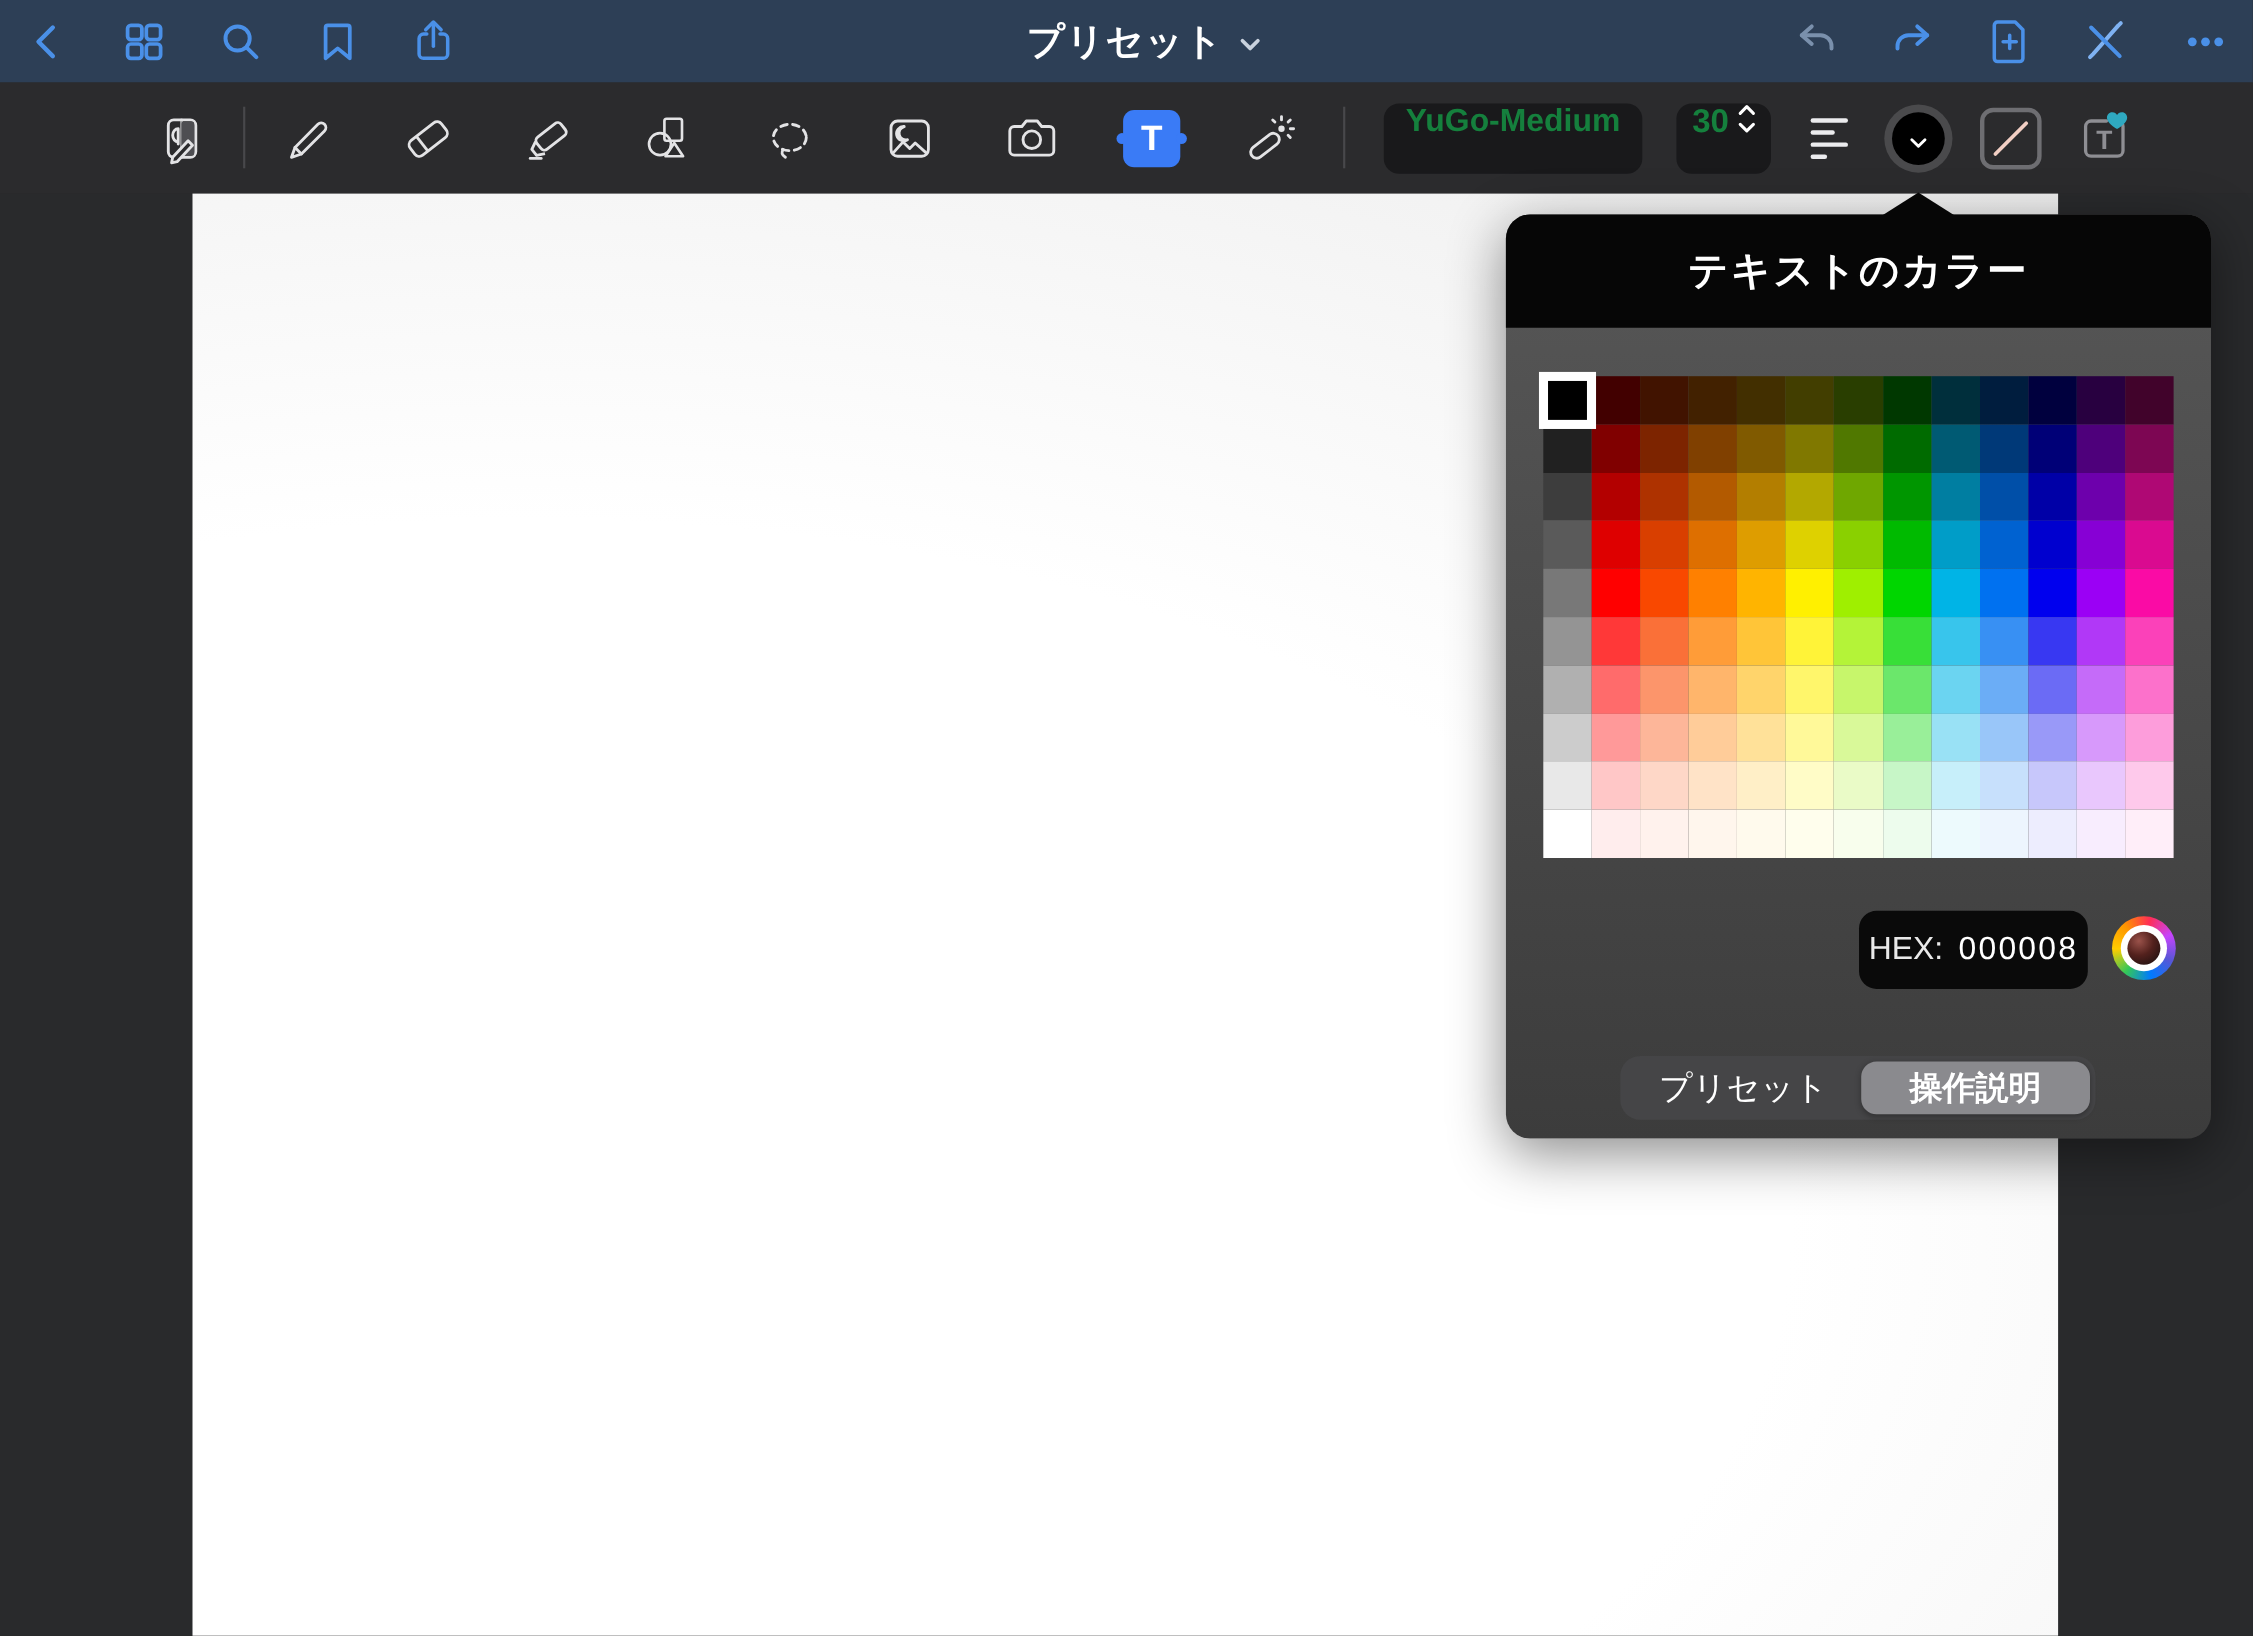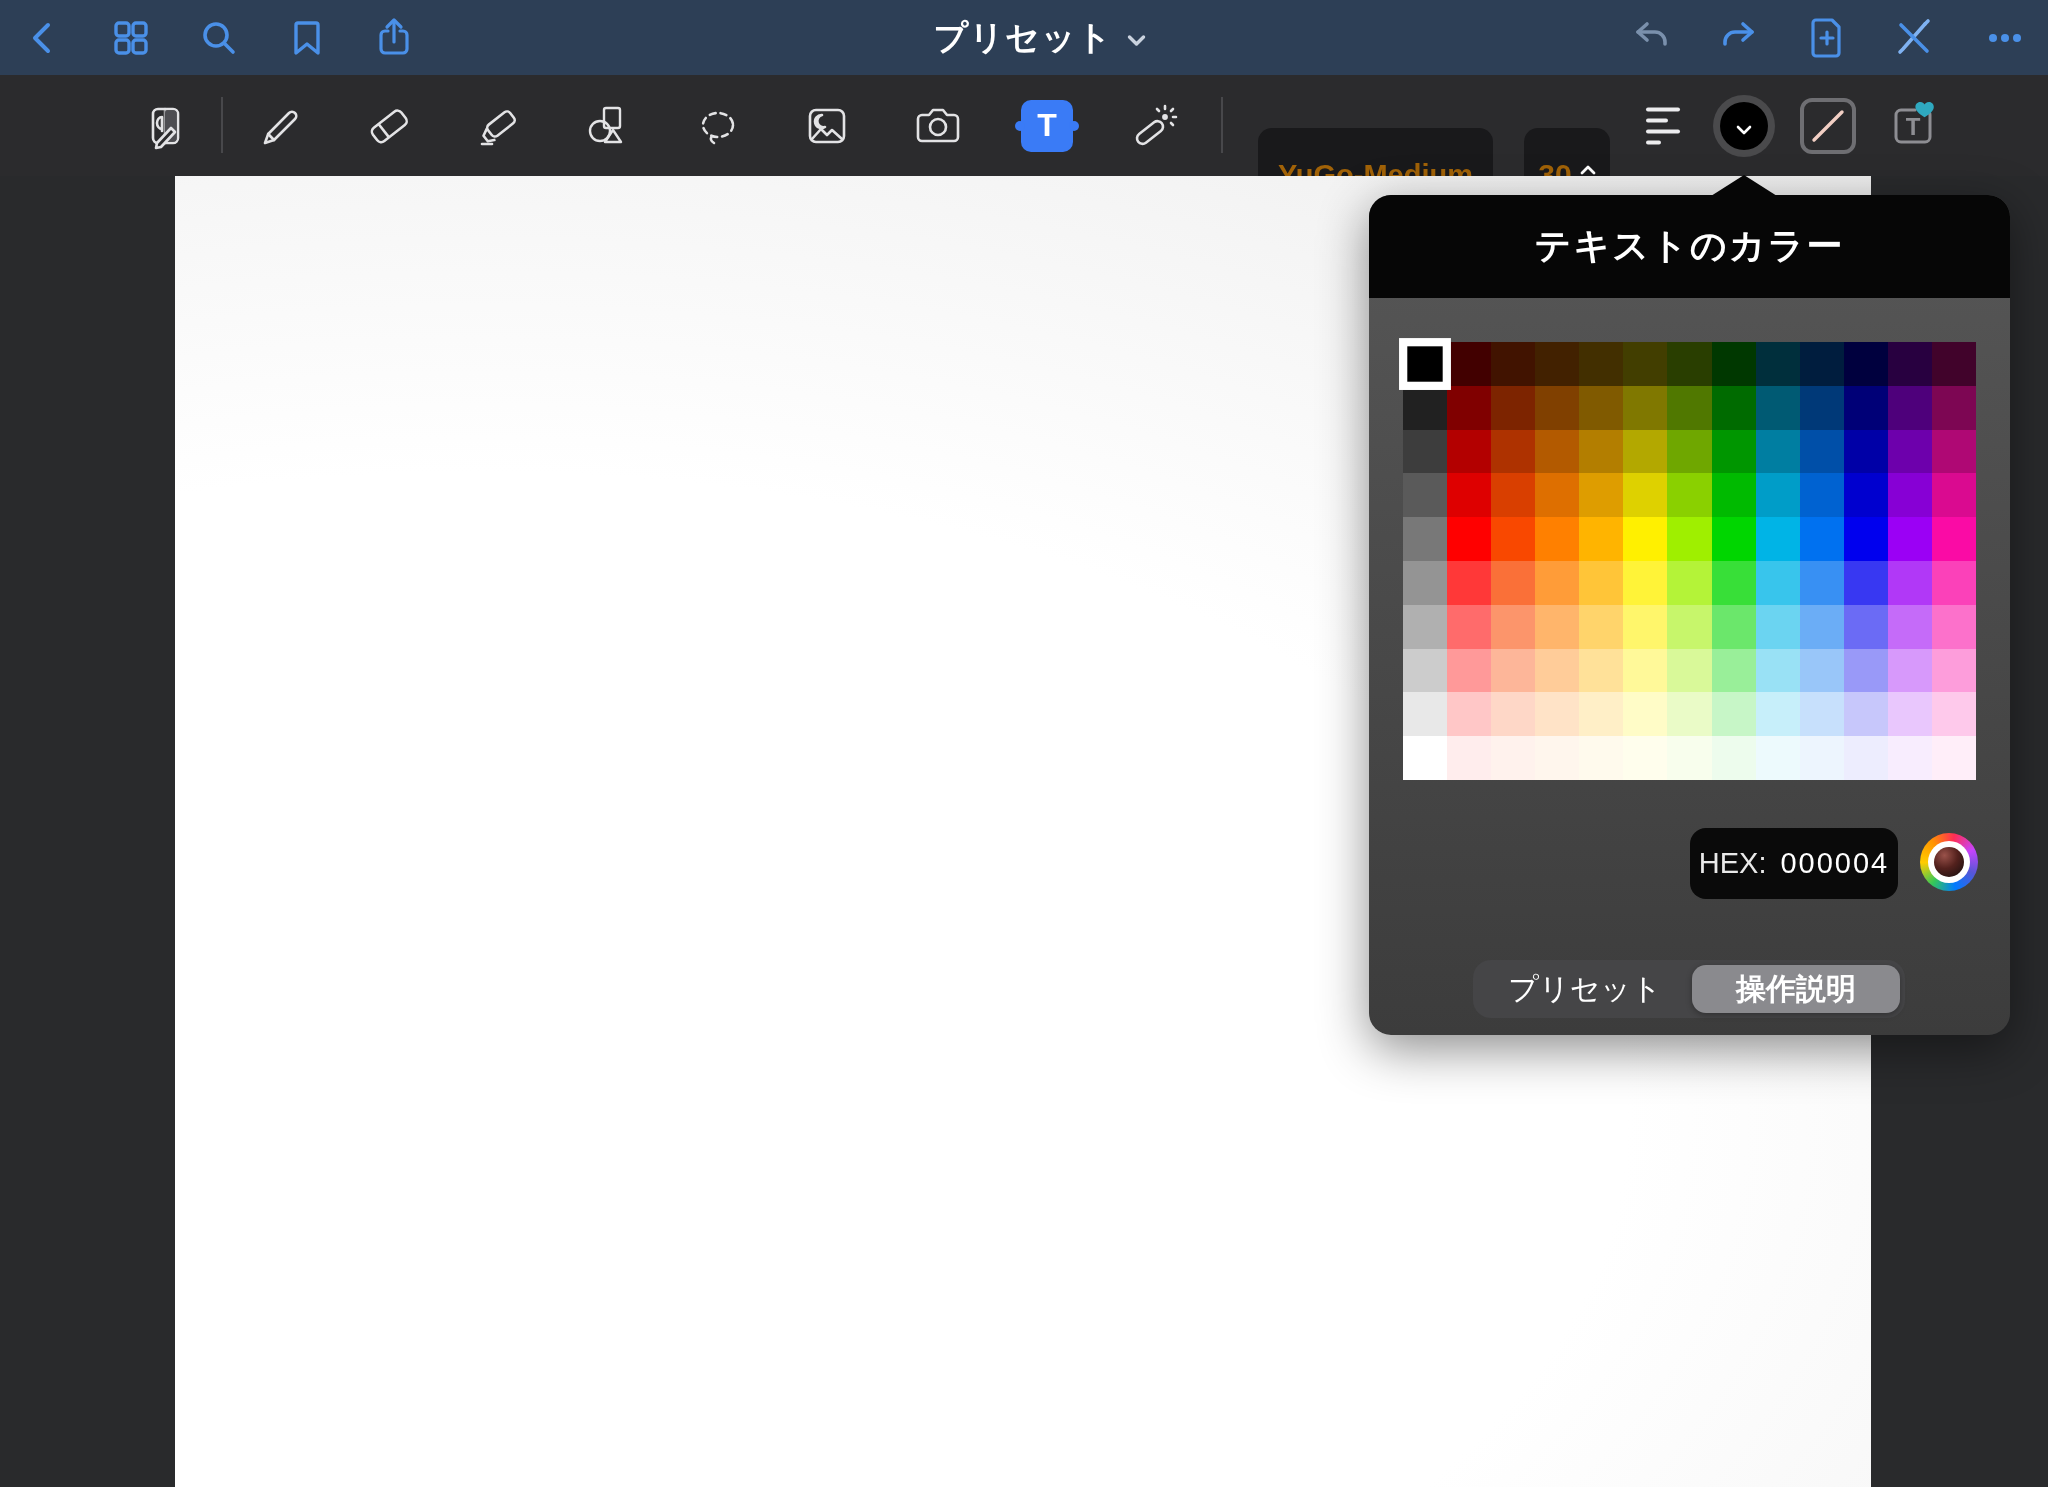--- a/index.html
+++ b/index.html
@@ -22,22 +22,22 @@
   .tool { position:absolute; top:50%; transform:translate(-50%,-50%); color:#e3e3e5;
     display:flex; align-items:center; justify-content:center; cursor:pointer; }
   .divider { position:absolute; top:22px; width:2px; height:56px; background:#48484b; }
   .tool-text-selected { position:absolute; top:50%; transform:translate(-50%,-50%);
     width:52px; height:52px; background:#3a7bf6; border-radius:10px; color:#fff;
     display:flex; align-items:center; justify-content:center; font-weight:700; font-size:32px;
     cursor:pointer; }
   .handle { position:absolute; width:10px; height:10px; border-radius:50%; background:#3a7bf6; top:50%; transform:translateY(-50%); }
   .handle.l { left:-6px; } .handle.r { right:-6px; }
   .pill { position:absolute; top:50%; transform:translateY(-50%); background:#19191b;
-    border-radius:14px; color:#a16207; display:flex; align-items:flex-end; justify-content:center;
-    font-weight:700; cursor:pointer;margin-top:34px; }
+    border-radius:14px; color:#15803d; display:flex; align-items:flex-start; justify-content:center;
+    font-weight:700; cursor:pointer; }
   .pill.font { left:1258px; width:235px; height:64px; font-size:29px; }
   .pill.size { left:1524px; width:86px; height:64px; font-size:30px; gap:8px; }
   .align-lines { display:flex; flex-direction:column; gap:7px; }
   .align-lines i { display:block; height:4px; background:#ececee; border-radius:2px; }
   .color-btn { position:absolute; left:1744px; top:50%; transform:translate(-50%,-50%);
     width:62px; height:62px; border-radius:50%; background:#4a4a4c; display:flex;
     align-items:center; justify-content:center; cursor:pointer; }
   .color-btn .inner { width:48px; height:48px; border-radius:50%; background:#000;
     display:flex; align-items:center; justify-content:center; color:#fff; }
   .stroke-btn { position:absolute; left:1828px; top:50%; transform:translate(-50%,-50%);
@@ -415,21 +415,21 @@
           <div class="cell" style="background: rgb(237, 252, 237);"></div>
           <div class="cell" style="background: rgb(237, 250, 253);"></div>
           <div class="cell" style="background: rgb(237, 245, 254);"></div>
           <div class="cell" style="background: rgb(237, 237, 254);"></div>
           <div class="cell" style="background: rgb(248, 237, 254);"></div>
           <div class="cell" style="background: rgb(255, 238, 249);"></div>
         </div>
 
       <div class="hex-field">
         <span class="lab">HEX:</span>
-        <span class="val">000004</span>
+        <span class="val">000008</span>
       </div>
       <div class="wheel">
         <span class="w2">
           <span class="w3"></span>
         </span>
       </div>
 
       <div class="segmented">
         <div class="seg preset">
           <span>プリセット</span>

